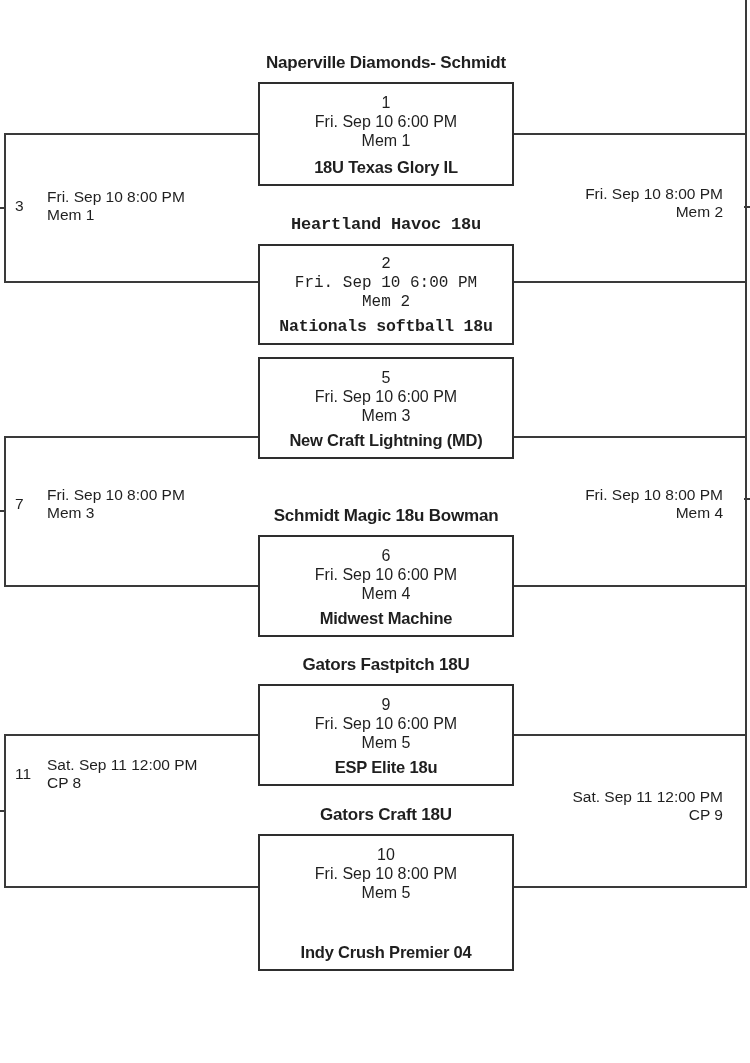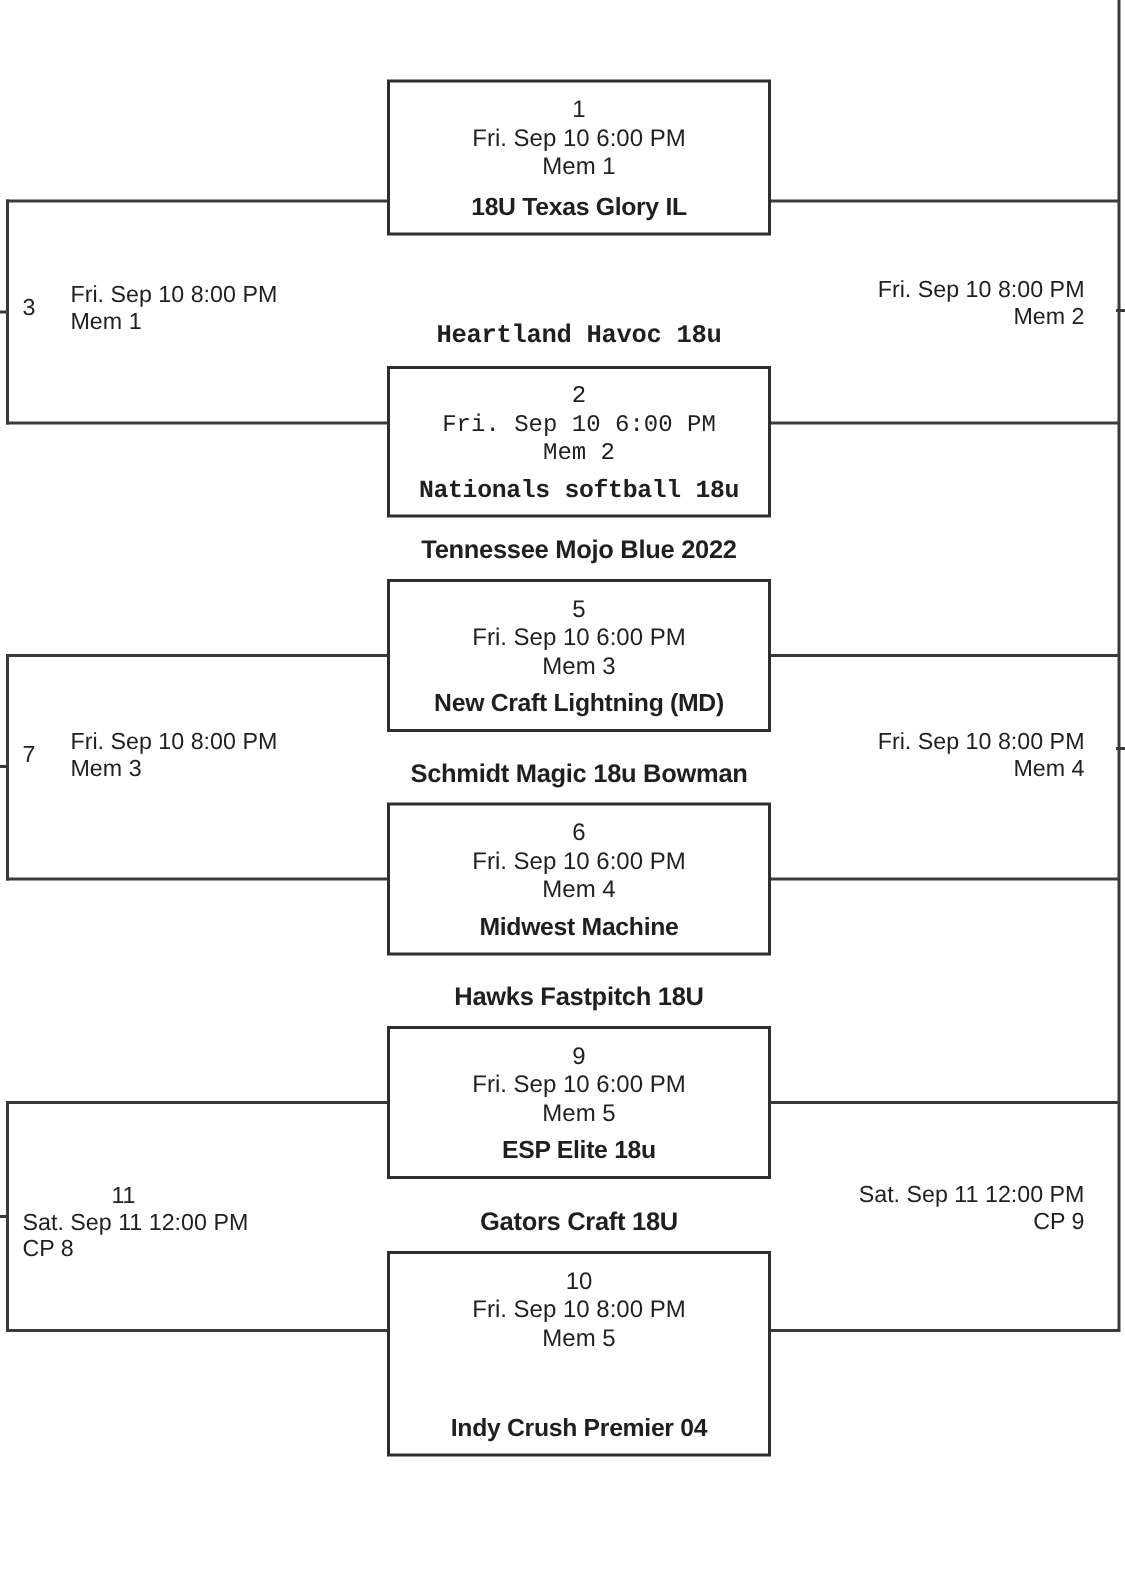--- a/index.html
+++ b/index.html
@@ -39,69 +39,69 @@
   .llabel {
     position:absolute; left:15px; display:flex; align-items:center;
     font-size:15.5px; line-height:17.5px;
   }
   .llabel .num { width:32px; }
   .rlabel {
     position:absolute; right:27px; text-align:right;
     font-size:15.5px; line-height:17.5px;
   }
   .rnum { position:absolute; left:763px; top:795px; font-size:15px; }
-  .lA { top:188px; } .lB { top:486px; } .lC { top:789px;flex-direction:column; }
+  .lA { top:188px; } .lB { top:486px; } .lC { top:756px; }
   .rA { top:185px; } .rB { top:486px; } .rC { top:788px; }
 </style>
 </head>
 <body>
 
 <div id="root">
 
   <div class="match m0">
+    <div class="hdr">Naperville Diamonds- Schmidt</div>
     <div class="box">
       <div>1</div>
       <div>Fri. Sep 10 6:00 PM</div>
       <div>Mem 1</div>
       <div class="bteam">18U Texas Glory IL</div>
     </div>
   </div>
 
   <div class="match m1">
     <div class="hdr">Heartland Havoc 18u</div>
     <div class="box">
       <div>2</div>
       <div>Fri. Sep 10 6:00 PM</div>
       <div>Mem 2</div>
       <div class="bteam">Nationals softball 18u</div>
     </div>
   </div>
 
   <div class="match m2">
-    <div class="hdr">Tennessee Mojo Blue 2022</div>
     <div class="box">
       <div>5</div>
       <div>Fri. Sep 10 6:00 PM</div>
       <div>Mem 3</div>
       <div class="bteam">New Craft Lightning (MD)</div>
     </div>
   </div>
 
   <div class="match m3">
     <div class="hdr">Schmidt Magic 18u Bowman</div>
     <div class="box">
       <div>6</div>
       <div>Fri. Sep 10 6:00 PM</div>
       <div>Mem 4</div>
       <div class="bteam">Midwest Machine</div>
     </div>
   </div>
 
   <div class="match m4">
-    <div class="hdr">Hawks Fastpitch 18U</div>
+    <div class="hdr">Gators Fastpitch 18U</div>
     <div class="box">
       <div>9</div>
       <div>Fri. Sep 10 6:00 PM</div>
       <div>Mem 5</div>
       <div class="bteam">ESP Elite 18u</div>
     </div>
   </div>
 
   <div class="match m5">
     <div class="hdr">Gators Craft 18U</div>

